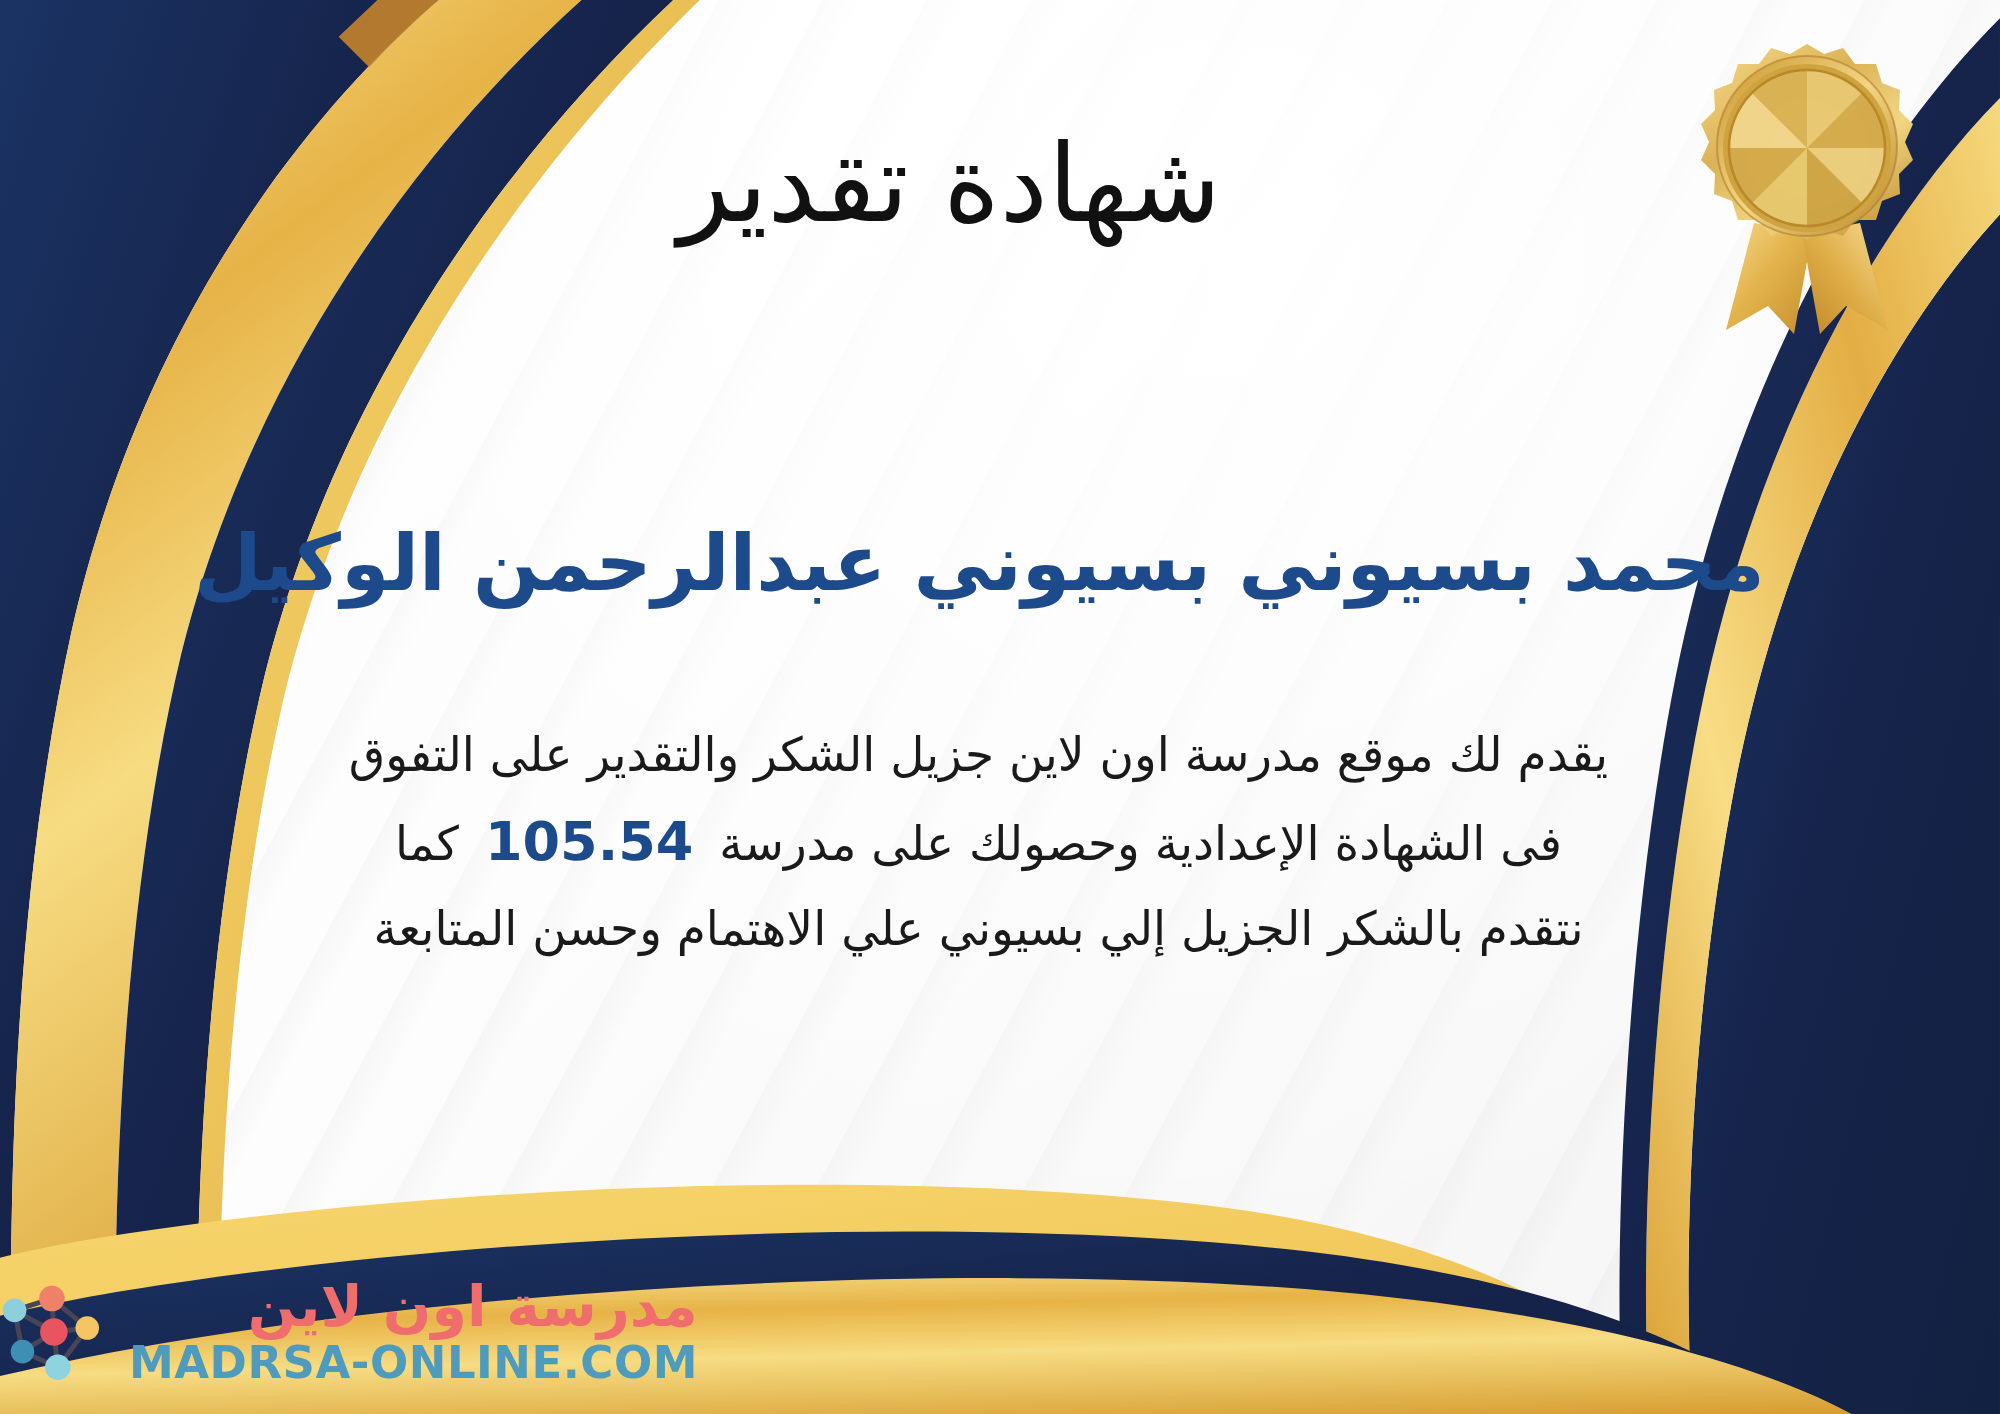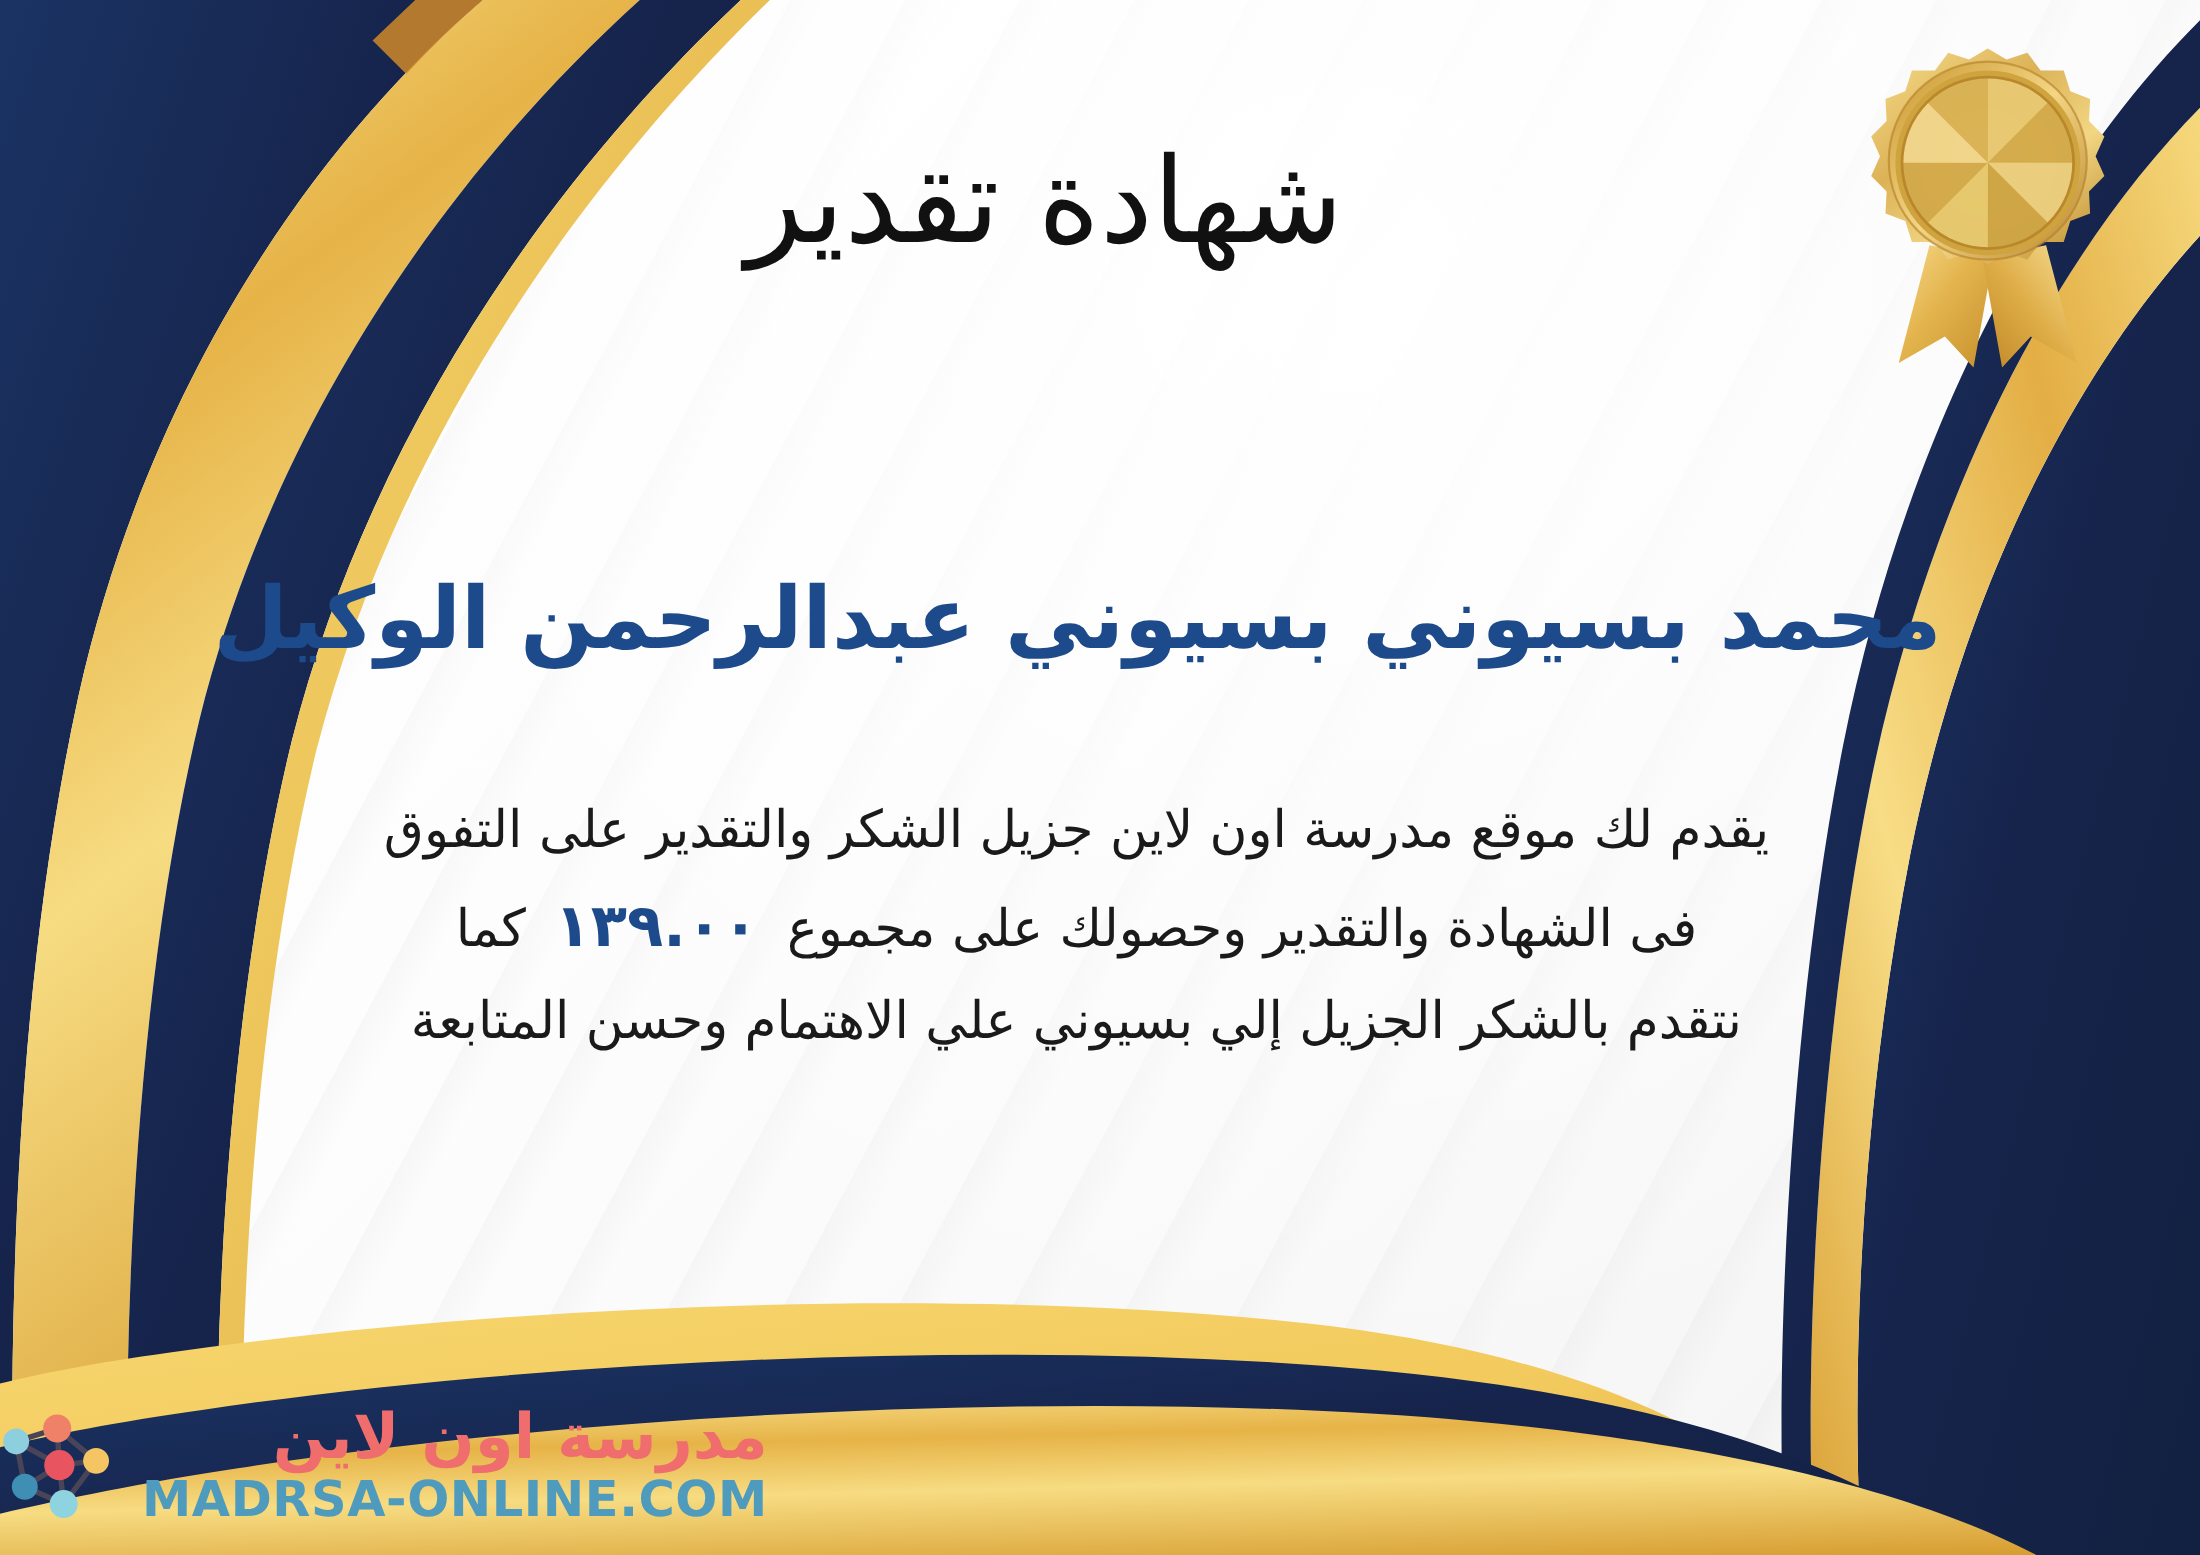--- a/index.html
+++ b/index.html
@@ -264,21 +264,21 @@
 
   <div class="content">
 
     <div class="cert-title">شهادة تقدير</div>
 
     <div class="recipient-name">محمد بسيوني بسيوني عبدالرحمن الوكيل</div>
 
     <div class="body-block">
       <span class="body-line">يقدم لك موقع مدرسة اون لاين جزيل الشكر  والتقدير على التفوق</span>
       <span class="body-line">
-        <span>فى الشهادة والتقدير وحصولك على مجموع</span><span class="score">١٣٩.٠٠</span><span>كما</span>
+        <span>فى الشهادة الإعدادية وحصولك على مدرسة</span><span class="score">105.54</span><span>كما</span>
       </span>
       <span class="body-line">نتقدم  بالشكر الجزيل إلي بسيوني علي الاهتمام وحسن المتابعة</span>
     </div>
 
   </div>
 
   <div class="brand">
     <svg class="brand-mark" viewBox="0 0 110 110">
       <g stroke="#4a4458" stroke-width="5" stroke-linecap="round" fill="none">
         <line x1="22" y1="34" x2="60" y2="22"></line>

